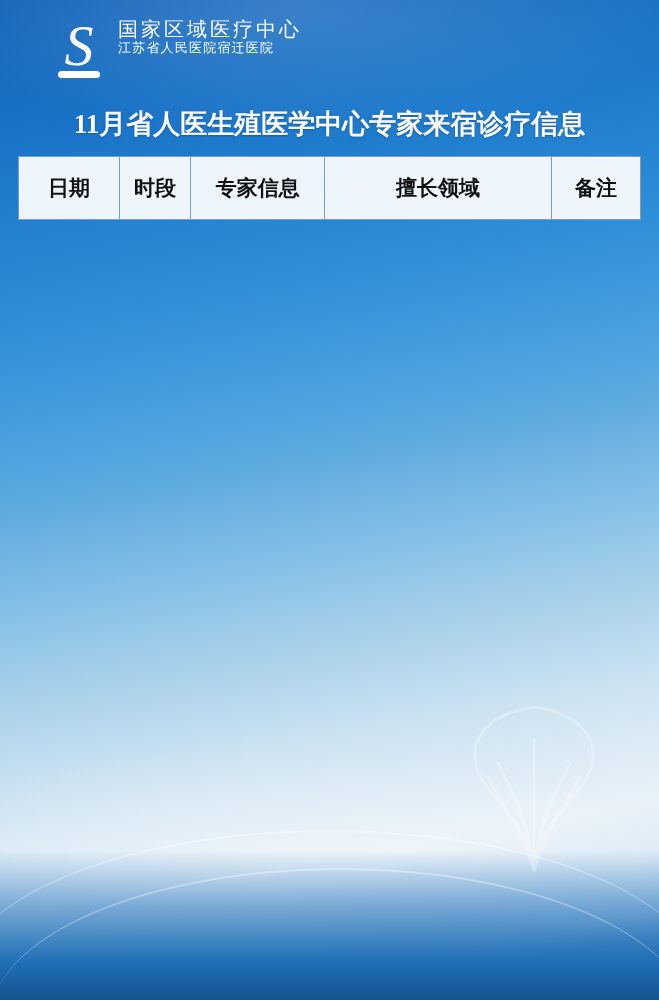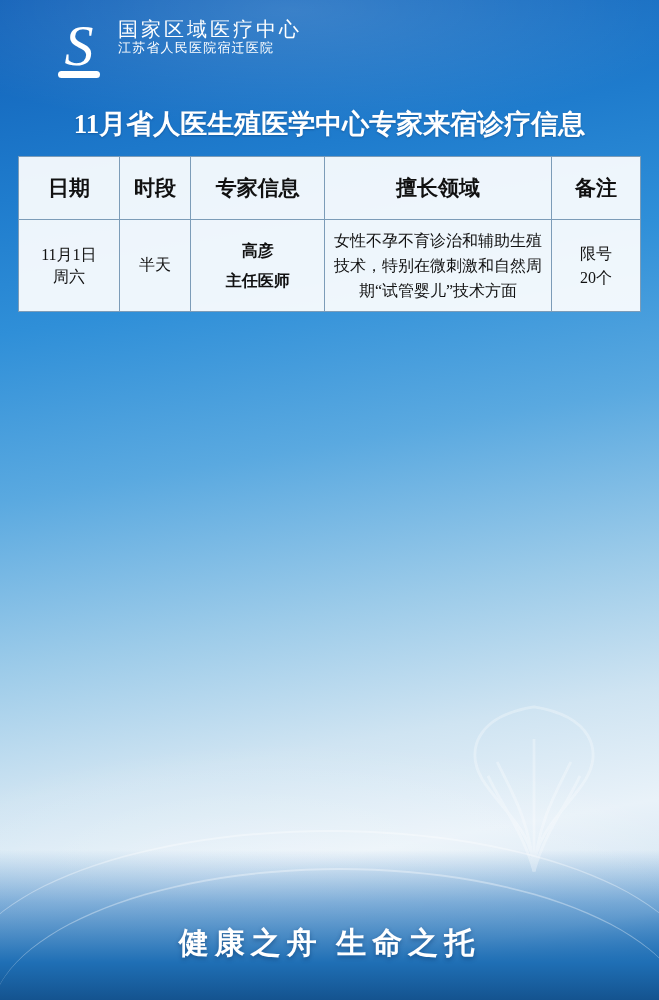--- a/index.html
+++ b/index.html
@@ -255,34 +255,17 @@
       <thead>
         <tr>
           <th>日期</th>
           <th>时段</th>
           <th>专家信息</th>
           <th>擅长领域</th>
           <th>备注</th>
         </tr>
       </thead>
       <tbody>
-        <tr>
-          <td class="cell-date">
-            <span>11月1日</span><br>
-            <span>周六</span>
-          </td>
-          <td class="cell-period">半天</td>
-          <td class="cell-expert">
-            <span class="ename">高彦</span>
-            <span class="etitle">主任医师</span>
-          </td>
-          <td class="cell-field">女性不孕不育诊治和辅助生殖技术，特别在微刺激和自然周期“试管婴儿”技术方面</td>
-          <td class="cell-note">
-            <span class="nlabel">限号</span>
-            <span class="nvalue">20个</span>
-          </td>
-        </tr>
       </tbody>
     </table>
   </div>
 
-  <div class="slogan">健康之舟  生命之托</div>
 </div>
 
 </body></html>

